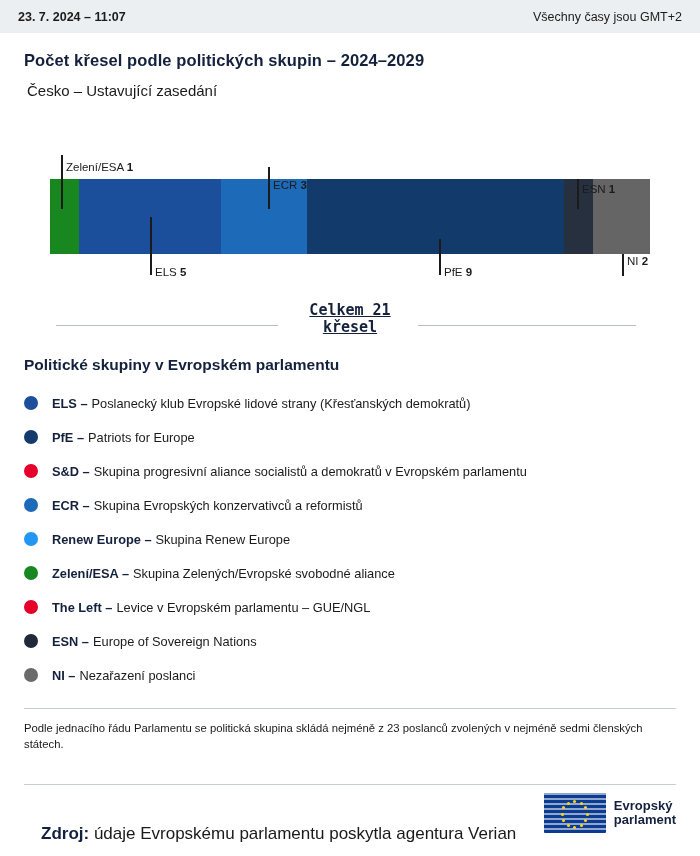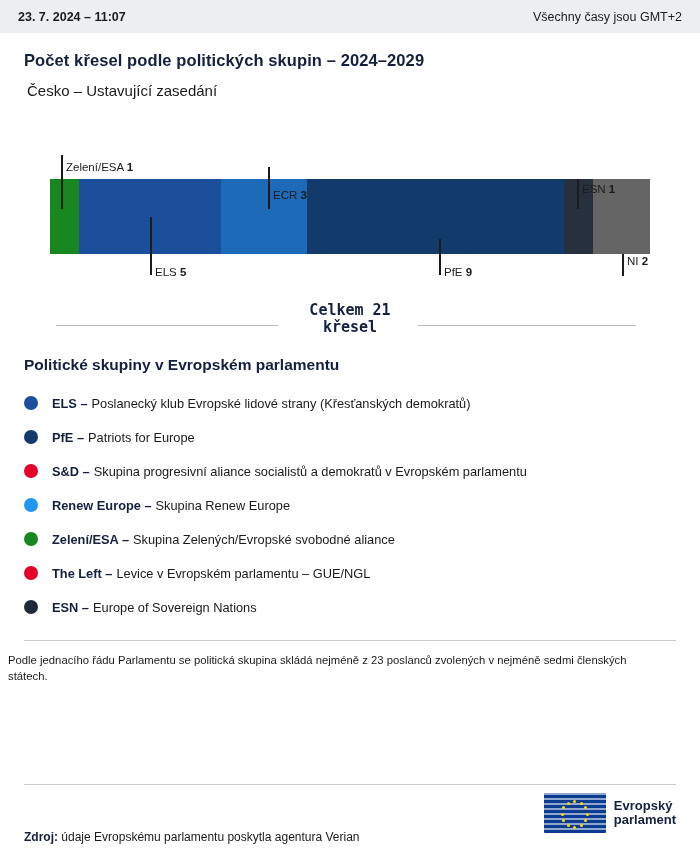--- a/index.html
+++ b/index.html
@@ -89,20 +89,21 @@
   .total-text {
     position: absolute;
     left: 0; right: 0;
     text-align: center;
     font-family: "DejaVu Sans Mono", monospace;
     font-size: 15px;
     font-weight: bold;
     color: #14213d;
     line-height: 1.15;
     top: 0;
+    text-decoration: underline;
   }
 
   
   .legend-title {
     margin: 8px 24px 0 24px;
     font-size: 15.5px;
     font-weight: bold;
     color: #14213d;
   }
   .legend { margin: 12px 24px 0 24px; }
@@ -120,41 +121,41 @@
   }
   .legend-abbr { font-weight: bold; color: #14213d; margin-right: 4px; }
   .legend-desc { color: #1b1b1b; }
 
   
   .rule {
     margin: 16px 24px 0 24px;
     border-top: 1px solid #c8cdd2;
   }
   .footnote {
-    margin: 11px 24px 0 8px;
+    margin: 11px 24px 0 24px;
     font-size: 11.3px;
     color: #1b1b1b;
     line-height: 1.45;
     max-width: 640px;
   }
 
   
   .source-wrap {
     position: absolute;
     left: 0; right: 0;
     bottom: 0;
     height: 72px;
     border-top: 1px solid #c8cdd2;
     margin: 0 24px;
     width: 652px;
   }
   .source {
     position: absolute;
-    left: 0; bottom: 12px;
-    font-size: 12px;
+    left: 17px; bottom: 12px;
+    font-size: 17px;
   }
   .source b { color: #14213d; }
   .logo {
     position: absolute;
     right: 0; top: 8px;
     display: flex;
     align-items: center;
     gap: 8px;
   }
   .flag {
@@ -226,21 +227,21 @@
       <b>1</b>
     </div>
 
     <div class="tick" style="left:124px;top:78px;height:58px;"></div>
     <div class="lbl" style="left:129px;top:127px;">
       <span>ELS</span>
       <b>5</b>
     </div>
 
     <div class="tick" style="left:242px;top:28px;height:42px;"></div>
-    <div class="lbl" style="left:247px;top:50px;">
+    <div class="lbl" style="left:247px;top:40px;">
       <span>ECR</span>
       <b>3</b>
     </div>
 
     <div class="tick" style="left:413px;top:100px;height:36px;"></div>
     <div class="lbl" style="left:418px;top:127px;">
       <span>PfE</span>
       <b>9</b>
     </div>
 
@@ -280,20 +281,25 @@
       <span class="legend-abbr">PfE –</span>
       <span class="legend-desc">Patriots for Europe</span>
     </div>
 
     <div class="legend-row">
       <span class="dot" style="background:#e4002b;"></span>
       <span class="legend-abbr">S&amp;D –</span>
       <span class="legend-desc">Skupina progresivní aliance socialistů a demokratů v Evropském parlamentu</span>
     </div>
 
+    <div class="legend-row">
+      <span class="dot" style="background:#1d6bb8;"></span>
+      <span class="legend-abbr">ECR –</span>
+      <span class="legend-desc">Skupina Evropských konzervativců a reformistů</span>
+    </div>
 
     <div class="legend-row">
       <span class="dot" style="background:#2196f3;"></span>
       <span class="legend-abbr">Renew Europe –</span>
       <span class="legend-desc">Skupina Renew Europe</span>
     </div>
 
     <div class="legend-row">
       <span class="dot" style="background:#19871f;"></span>
       <span class="legend-abbr">Zelení/ESA –</span>
@@ -305,20 +311,25 @@
       <span class="legend-abbr">The Left –</span>
       <span class="legend-desc">Levice v Evropském parlamentu – GUE/NGL</span>
     </div>
 
     <div class="legend-row">
       <span class="dot" style="background:#1f2937;"></span>
       <span class="legend-abbr">ESN –</span>
       <span class="legend-desc">Europe of Sovereign Nations</span>
     </div>
 
+    <div class="legend-row">
+      <span class="dot" style="background:#6b6b6b;"></span>
+      <span class="legend-abbr">NI –</span>
+      <span class="legend-desc">Nezařazení poslanci</span>
+    </div>
   </div>
 
   <div class="rule"></div>
   <div class="footnote">Podle jednacího řádu Parlamentu se politická skupina skládá nejméně z 23 poslanců zvolených v nejméně sedmi členských státech.</div>
 
   <div class="source-wrap">
     <div class="source">
       <b>Zdroj:</b>
       <span>údaje Evropskému parlamentu poskytla agentura Verian</span>
     </div>

